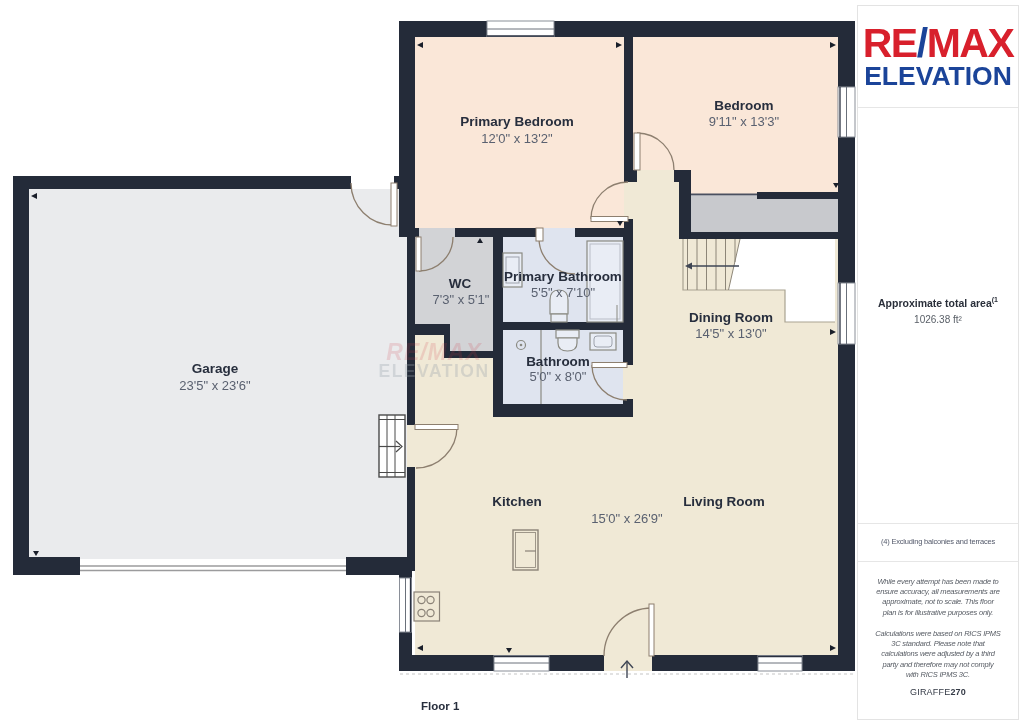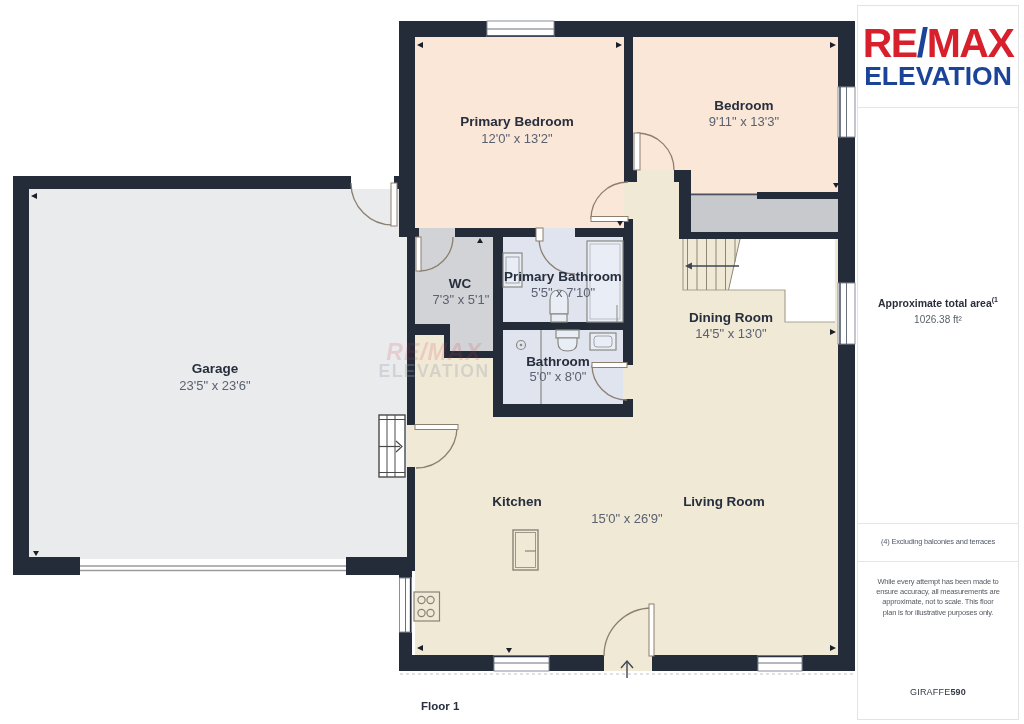--- a/index.html
+++ b/index.html
@@ -9,21 +9,21 @@
 #panel{position:absolute;left:857px;top:5px;width:162px;height:715px;background:#fff;border:1px solid #E3E3E3;}
 .pabs{position:absolute;left:0;width:100%;text-align:center;}
 #logo1{top:17px;font-size:41px;font-weight:bold;letter-spacing:-1.5px;color:#D8202C;line-height:1;}
 #logo1 .sl{color:#1B4499;}
 #logo2{top:57px;font-size:26.5px;font-weight:bold;letter-spacing:0px;color:#1B4499;line-height:1;}
 .divl{position:absolute;left:0;width:100%;border-top:1px solid #E6E6E6;height:0;}
 #apr1{top:290px;font-size:10.5px;font-weight:bold;color:#2A2F3A;}
 #apr1 sup{font-size:7px;}
 #apr2{top:308px;font-size:10px;color:#5A6068;}
 #excl{top:531px;font-size:7.5px;letter-spacing:-0.2px;color:#53596A;}
-.para{position:absolute;left:0;width:100%;text-align:center;font-size:7.5px;letter-spacing:-0.2px;line-height:10.2px;color:#565B63;white-space:nowrap;}
+.para{position:absolute;left:0;width:100%;text-align:center;font-size:7.5px;letter-spacing:-0.2px;line-height:10.2px;color:#565B63;white-space:nowrap;font-style:italic;}
 #gir{top:681px;font-size:9px;color:#343A46;letter-spacing:0.2px;}
 </style>
 </head>
 <body>
 <div id="stage">
 <svg id="plan" width="1024" height="724" viewBox="0 0 1024 724">
 
 <g id="floors">
 
   <rect x="29" y="189" width="378" height="370" fill="#EAEBED"></rect>
@@ -270,15 +270,16 @@
 <div id="panel">
   <div class="pabs" id="logo1">RE<span class="sl">/</span>MAX</div>
   <div class="pabs" id="logo2">ELEVATION</div>
   <div class="divl" style="top:101px;"></div>
   <div class="pabs" id="apr1">Approximate total area<sup>(1</sup></div>
   <div class="pabs" id="apr2">1026.38 ft²</div>
   <div class="divl" style="top:517px;"></div>
   <div class="pabs" id="excl">(4) Excluding balconies and terraces</div>
   <div class="divl" style="top:555px;"></div>
   <div class="para" style="top:571px;">While every attempt has been made to<br>ensure accuracy, all measurements are<br>approximate, not to scale. This floor<br>plan is for illustrative purposes only.</div>
-  <div class="pabs" id="gir">GIRAFFE<b>590</b></div>
+  <div class="para" style="top:623px;">Calculations were based on RICS IPMS<br>3C standard. Please note that<br>calculations were adjusted by a third<br>party and therefore may not comply<br>with RICS IPMS 3C.</div>
+  <div class="pabs" id="gir">GIRAFFE<b>270</b></div>
 </div>
 </div>
 
 </body></html>

